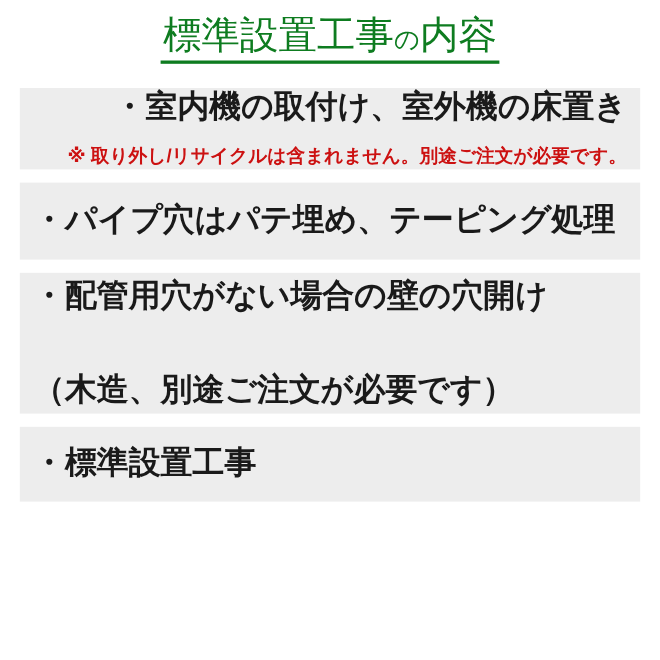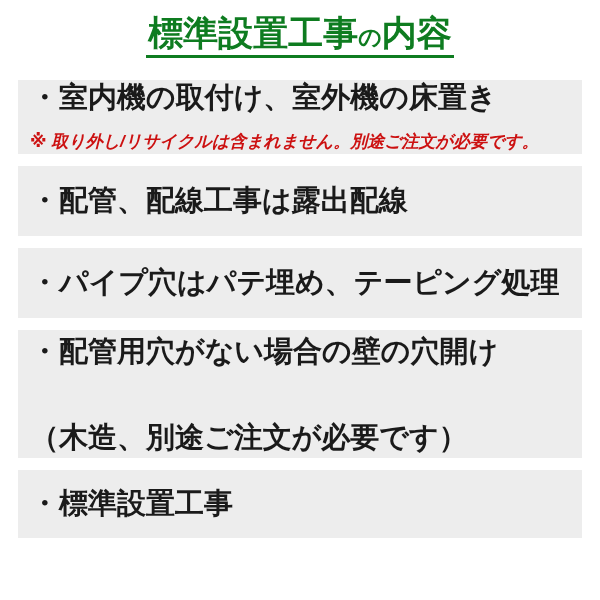--- a/index.html
+++ b/index.html
@@ -15,21 +15,21 @@
     background: var(--page_bg, #ffffff);
     box-sizing: border-box;
   }
   .title-wrap {
     text-align: center;
     padding-top: 13px;
   }
   .page-title {
     display: inline-block;
     font-size: 35px;
-    font-weight: bold;
+    font-weight: normal;
     line-height: 1.12;
     color: var(--accent_green, #0e7c20);
     border-bottom: 3px solid var(--accent_green, #0e7c20);
     padding: 0 2px 3px 2px;
     white-space: nowrap;
   }
   .page-title .particle {
     font-size: 23px;
   }
   .items {
@@ -55,23 +55,22 @@
     white-space: nowrap;
     letter-spacing: 0px;
   }
   .block .note {
     font-size: 17px;
     font-weight: bold;
     color: var(--note_red, #cc1111);
     line-height: 1.35;
     margin-top: 15px;
     white-space: nowrap;
-    font-style: italic;
   }
-  .block-1 { min-height: 73px; }
+  .block-1 { min-height: 73px; text-align: right; }
   .block-single { min-height: 70px; }
   .block-5 { min-height: 104px; gap: 44px; }
   .block-5 .main { line-height: 1.45; }
   .block-6 { min-height: 68px; }
 </style>
 </head>
 <body>
 
 <div class="canvas">
 
@@ -80,23 +79,20 @@
   </div>
 
   <div class="items">
 
     <div class="block block-1">
       <div class="main">・室内機の取付け、室外機の床置き</div>
       <div class="note">※ 取り外し/リサイクルは含まれません。別途ご注文が必要です。</div>
     </div>
 
 
-    <div class="block block-single">
-      <div class="main">・配管、配線工事は露出配線</div>
-    </div>
 
     <div class="block block-single">
       <div class="main">・パイプ穴はパテ埋め、テーピング処理</div>
     </div>
 
     <div class="block block-5">
       <div class="main">・配管用穴がない場合の壁の穴開け</div>
       <div class="main">（木造、別途ご注文が必要です）</div>
     </div>
 

